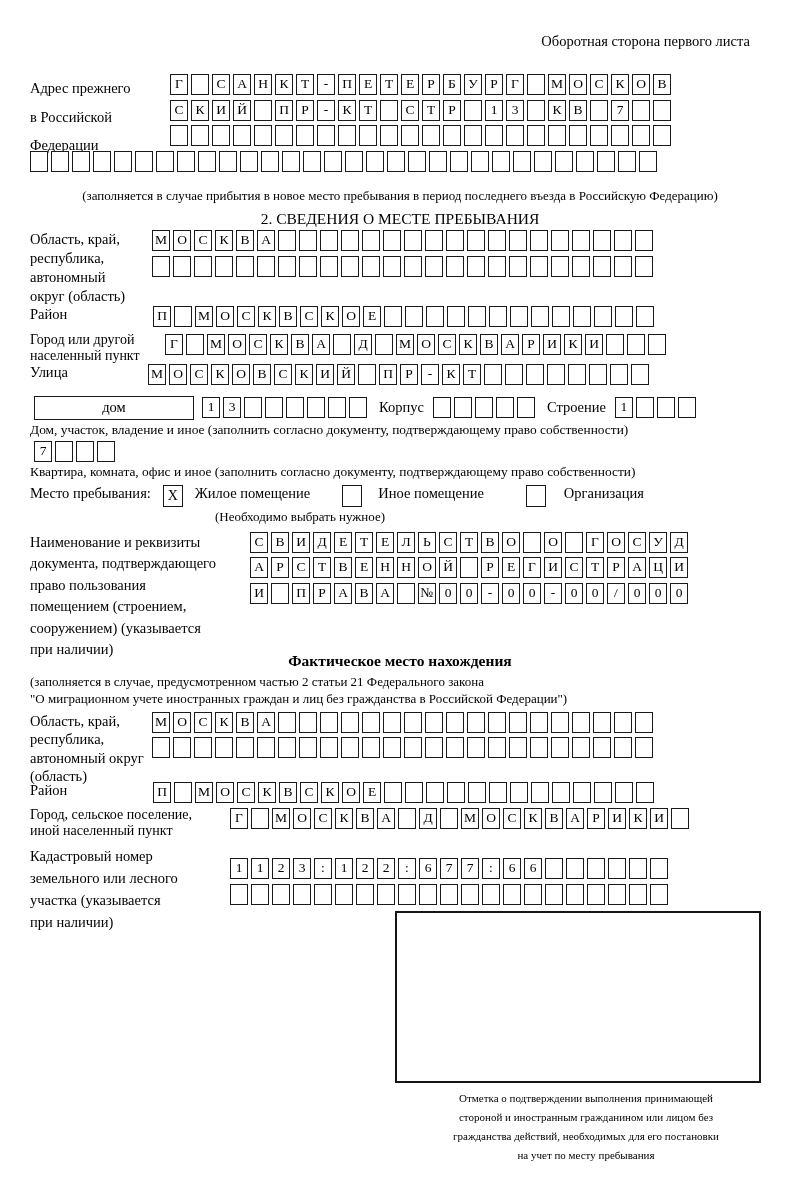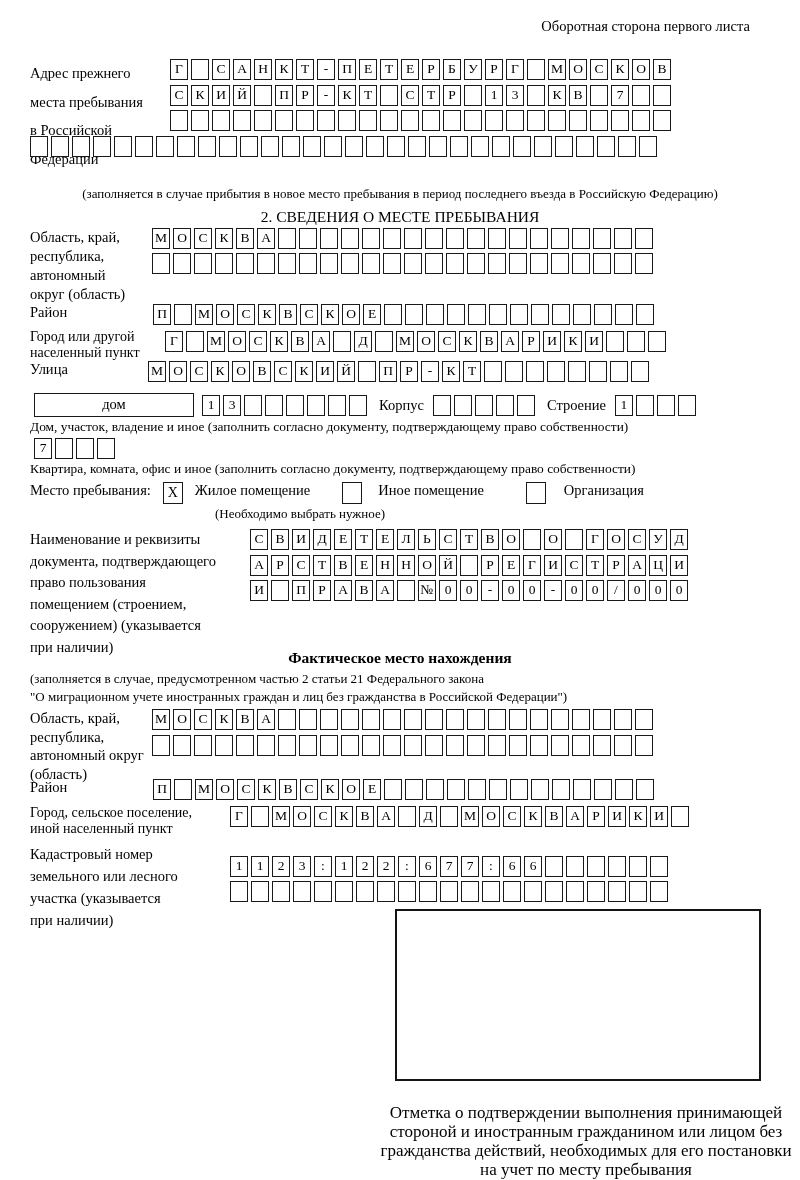--- a/index.html
+++ b/index.html
@@ -1,18 +1,18 @@
 <!DOCTYPE html>
 <html><head>
 <meta charset="utf-8">
 <style>
   *{box-sizing:border-box;margin:0;padding:0}
   html,body{background:#fff}
   body{width:800px;height:1180px;color:#000;font-family:"Liberation Serif",serif;overflow:hidden}
-  .page{position:relative;width:800px;height:1180px;padding:1px 30px}
+  .page{position:relative;width:800px;height:1180px;padding:16px 30px}
 
   .hdr{padding-top:17px;padding-right:20px;text-align:right;font-size:14.5px}
 
   .flexrow{display:flex;align-items:flex-start}
   .rowscol{flex:1 1 auto;min-width:0}
   .lblcol{flex:0 0 auto}
   .lbl{font-size:14.5px;white-space:nowrap}
 
   .boxrow{display:flex;margin-bottom:4.6px}
   .boxrow.inline{margin-bottom:0}
@@ -54,33 +54,32 @@
   .fact-note{text-align:left;font-size:13px;line-height:17.5px}
   .fact-note.first{margin-top:3px}
 
   .oblast2{margin-top:4px}
   .raion2{margin-top:-4px}
   .gorod2 .boxrow{margin-top:1px}
   .kadastr{margin-top:6px}
   .kadastr .rowscol{margin-top:13px}
 
   .stamp{margin-left:365px;margin-top:-22px;width:366px;height:172px;border:2px solid #151515;background:#fff}
-  .caption{margin-left:350px;margin-top:22px;width:412px;text-align:center;font-size:17px;line-height:19px}
+  .caption{margin-left:350px;margin-top:6px;width:412px;text-align:center;font-size:11px;line-height:19px}
 </style>
 </head>
 <body>
 
 <div class="page">
 
   <div class="hdr">Оборотная сторона первого листа</div>
 
   <div class="flexrow block1">
     <div class="lblcol w140">
       <div class="lbl lh28">Адрес прежнего</div>
-      <div class="lbl lh28">места пребывания</div>
       <div class="lbl lh28">в Российской</div>
       <div class="lbl lh28">Федерации</div>
     </div>
     <div class="rowscol">
       <div class="boxrow">
           <span class="cell">Г</span>
           <span class="cell"></span>
           <span class="cell">С</span>
           <span class="cell">А</span>
           <span class="cell">Н</span>

